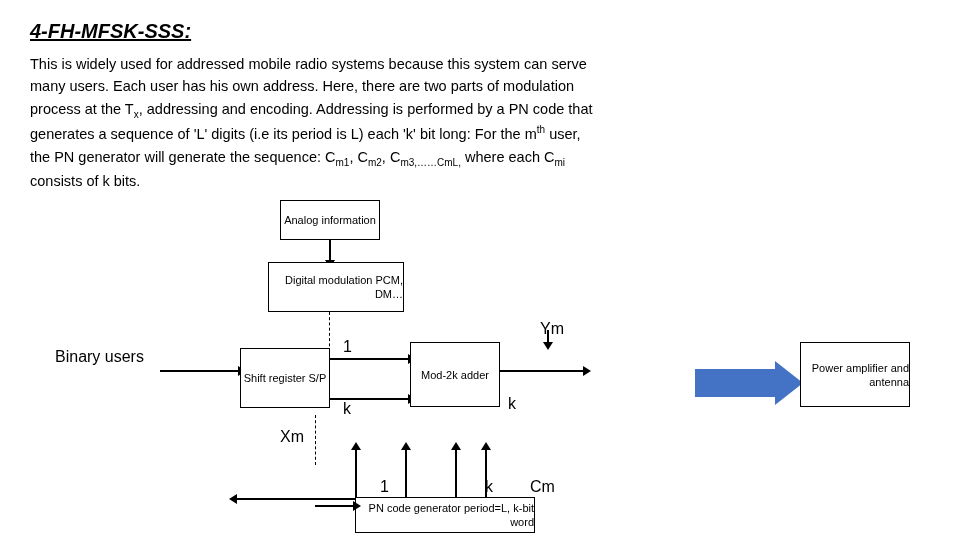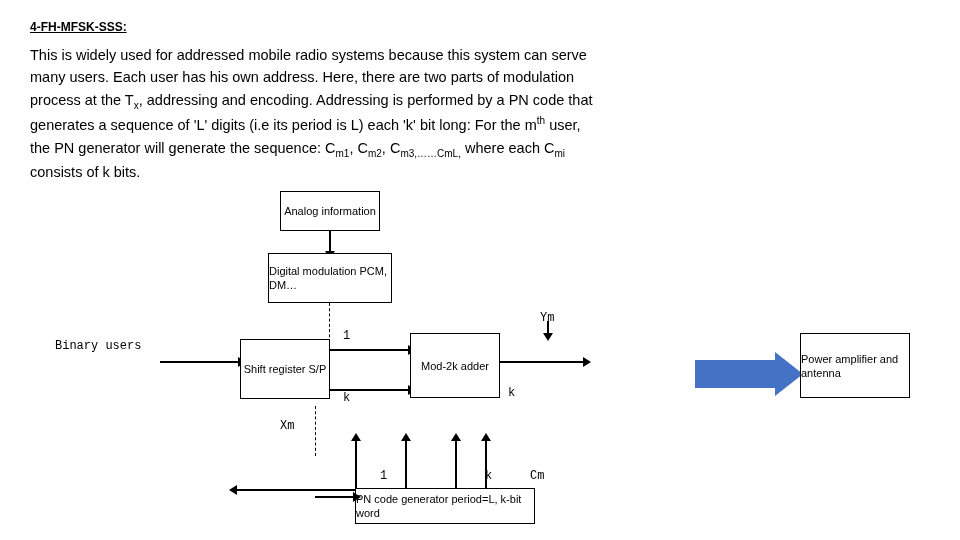--- a/index.html
+++ b/index.html
@@ -6,24 +6,25 @@
     body {
       background: #fff;
       font-family: Arial, sans-serif;
       font-size: 15px;
       width: 960px;
       min-height: 540px;
       padding: 20px 30px;
       color: #000;
     }
     .title {
-      font-size: 12px;
+      font-size: 20px;
       font-weight: bold;
       text-decoration: underline;
       margin-bottom: 10px;
+      font-style: italic;
     }
     .description {
       font-size: 14.5px;
       line-height: 1.55;
       margin-bottom: 8px;
     }
     sup { font-size: 10px; }
     sub { font-size: 10px; }
     .diagram-area {
       position: relative;
@@ -33,21 +34,21 @@
       margin-left: 20px;
     }
     
     .box {
       position: absolute;
       border: 1.5px solid #000;
       background: #fff;
       display: flex;
       align-items: center;
       justify-content: center;
-      text-align: left;
+      text-align: right;
       font-size: 12px;
       line-height: 1.3;
     }
     
     .arrow-right {
       position: absolute;
       height: 2px;
       background: #000;
     }
     .arrow-right::after {
@@ -99,22 +100,21 @@
     }
     .big-arrow-right .head {
       width: 0;
       height: 0;
       border-top: 22px solid transparent;
       border-bottom: 22px solid transparent;
       border-left: 28px solid #4472C4;
     }
     .label-text {
       position: absolute;
-      font-size: 12px;
-      font-family: Liberation Mono, monospace;
+      font-size: 16px;
     }
     .dashed-line {
       position: absolute;
       border-left: 1.5px dashed #000;
     }
   </style>
 </head>
 <body>
 
 <div class="title">4-FH-MFSK-SSS:</div>
@@ -130,21 +130,21 @@
 
 <div class="diagram-area">
 
   <div class="box" style="left:230px; top:0px; width:100px; height:40px; font-size:11px;">
     <span>Analog
 information</span>
   </div>
 
   <div class="arrow-down" style="left:279px; top:40px; height:22px;"></div>
 
-  <div class="box" style="left:218px; top:62px; width:124px; height:50px; font-size:11px;">
+  <div class="box" style="left:218px; top:62px; width:136px; height:50px; font-size:11px;">
     <span>Digital
 modulation
 PCM, DM…</span>
   </div>
 
   <div class="label-text" style="left:5px; top:148px;">
     <span>Binary users</span>
   </div>
 
   <div class="dashed-line" style="left:279px; top:112px; height:50px;"></div>

